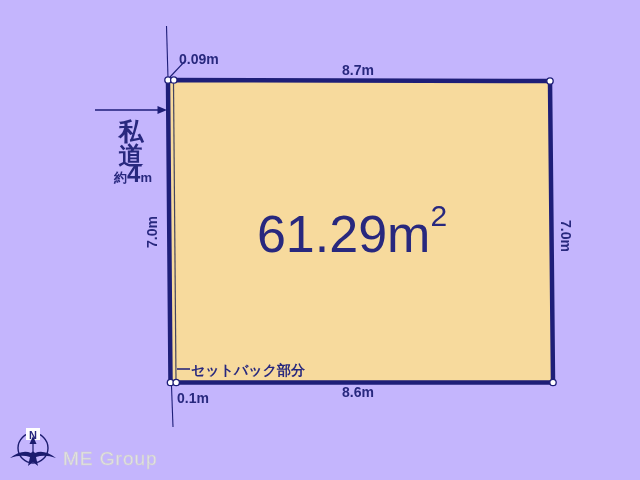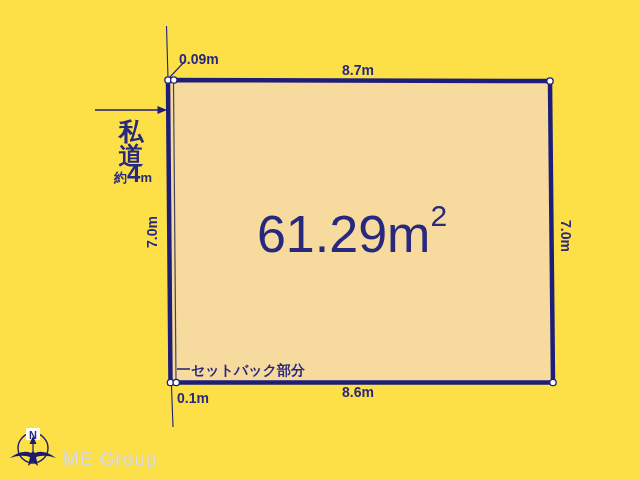--- a/index.html
+++ b/index.html
@@ -8,21 +8,21 @@
     background: #ffffff;
     width: 640px;
     height: 480px;
     overflow: hidden;
     font-family: "Liberation Sans", sans-serif;
   }
   .stage {
     position: relative;
     width: 640px;
     height: 480px;
-    background: #fde047;
+    background: #c4b5fd;
   }
   svg { display: block; }
   text {
     font-family: "Liberation Sans", "DejaVu Sans", sans-serif;
     fill: #28287e;
   }
   .dim-label { font-size: 14px; font-weight: bold; }
   .area-label { font-size: 52px; }
   .road-kanji { font-size: 25px; font-weight: bold; }
   .setback-label { font-size: 14px; font-weight: bold; }

